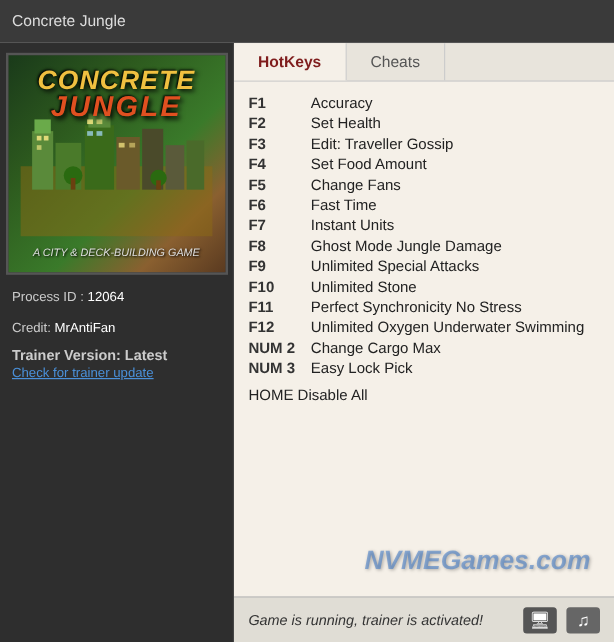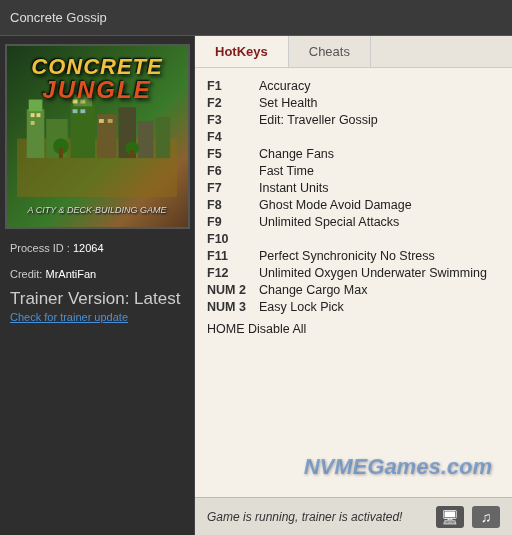--- a/index.html
+++ b/index.html
@@ -130,22 +130,23 @@
       line-height: 1.8;
     }
     .process-info .label {
       color: #ccc;
     }
     .process-info .value {
       color: #fff;
     }
     .version-label {
       color: #ccc;
-      font-size: 17px;
+      font-size: 12px;
       padding: 0 10px;
+      font-weight: bold;
     }
     .update-link {
       color: #4a90d9;
       font-size: 11px;
       padding: 2px 10px;
       cursor: pointer;
       text-decoration: underline;
     }
 
     
@@ -256,21 +257,21 @@
       background: #555;
     }
     .status-icon.music {
       background: #666;
     }
   </style>
 </head>
 <body>
 
 <div class="title-bar">
-  <span class="title-bar-left">Concrete Gossip</span>
+  <span class="title-bar-left">Concrete Jungle</span>
 </div>
 
 <div class="main">
 
   <div class="left-panel">
     <div class="game-image">
 
       <svg class="city-svg" viewBox="0 0 165 120">
 
         <rect x="0" y="60" width="165" height="60" fill="#8B6914" opacity="0.5"></rect>
@@ -334,43 +335,45 @@
         <div class="hotkey-row">
           <span class="hotkey-key">F2</span>
           <span class="hotkey-action">Set Health</span>
         </div>
         <div class="hotkey-row">
           <span class="hotkey-key">F3</span>
           <span class="hotkey-action">Edit: Traveller Gossip</span>
         </div>
         <div class="hotkey-row">
           <span class="hotkey-key">F4</span>
+          <span class="hotkey-action">Set Food Amount</span>
         </div>
         <div class="hotkey-row">
           <span class="hotkey-key">F5</span>
           <span class="hotkey-action">Change Fans</span>
         </div>
         <div class="hotkey-row">
           <span class="hotkey-key">F6</span>
           <span class="hotkey-action">Fast Time</span>
         </div>
         <div class="hotkey-row">
           <span class="hotkey-key">F7</span>
           <span class="hotkey-action">Instant Units</span>
         </div>
         <div class="hotkey-row">
           <span class="hotkey-key">F8</span>
-          <span class="hotkey-action">Ghost Mode Avoid Damage</span>
+          <span class="hotkey-action">Ghost Mode Jungle Damage</span>
         </div>
         <div class="hotkey-row">
           <span class="hotkey-key">F9</span>
           <span class="hotkey-action">Unlimited Special Attacks</span>
         </div>
         <div class="hotkey-row">
           <span class="hotkey-key">F10</span>
+          <span class="hotkey-action">Unlimited Stone</span>
         </div>
         <div class="hotkey-row">
           <span class="hotkey-key">F11</span>
           <span class="hotkey-action">Perfect Synchronicity No Stress</span>
         </div>
         <div class="hotkey-row">
           <span class="hotkey-key">F12</span>
           <span class="hotkey-action">Unlimited Oxygen Underwater Swimming</span>
         </div>
         <div class="hotkey-row">

